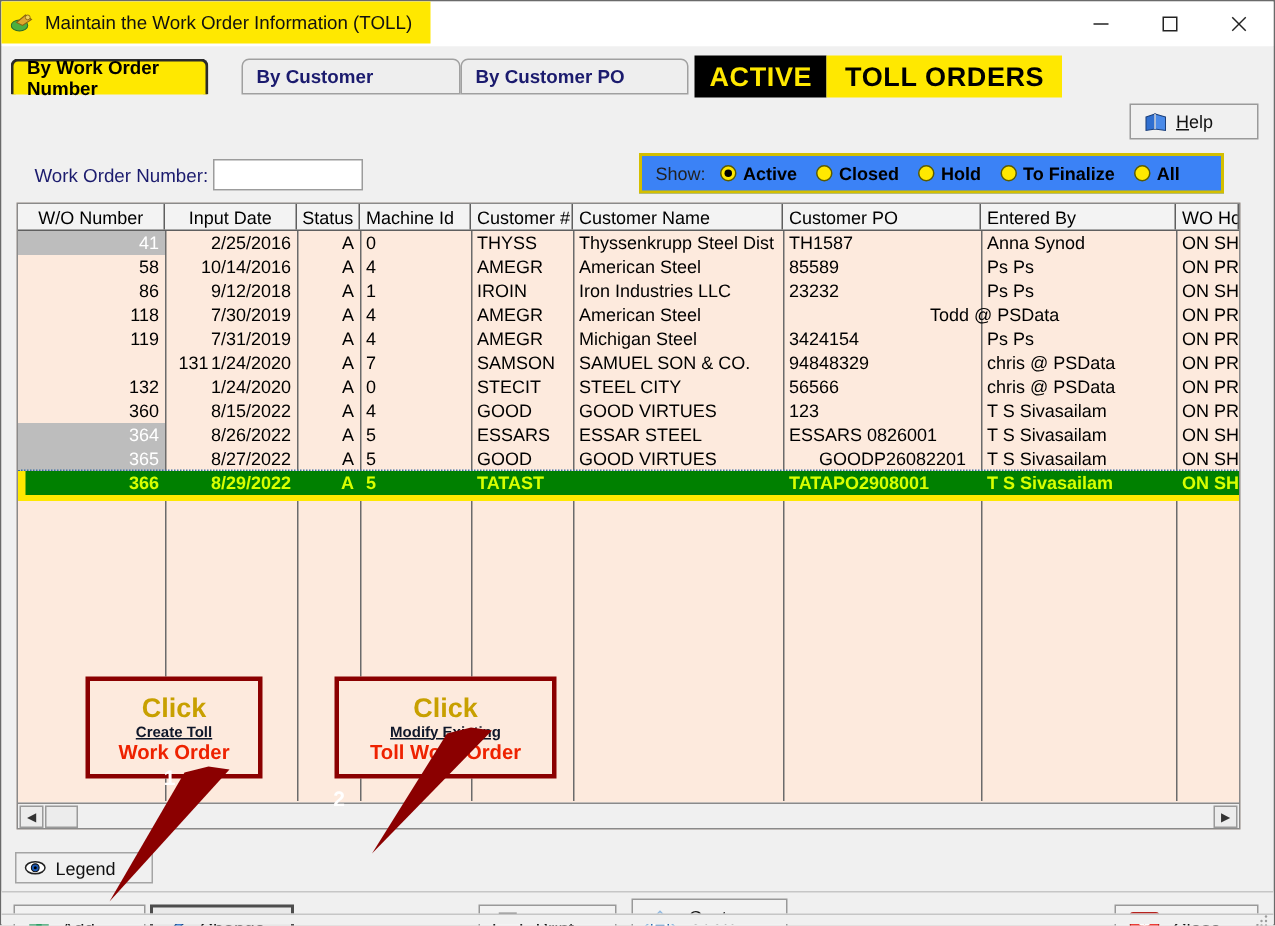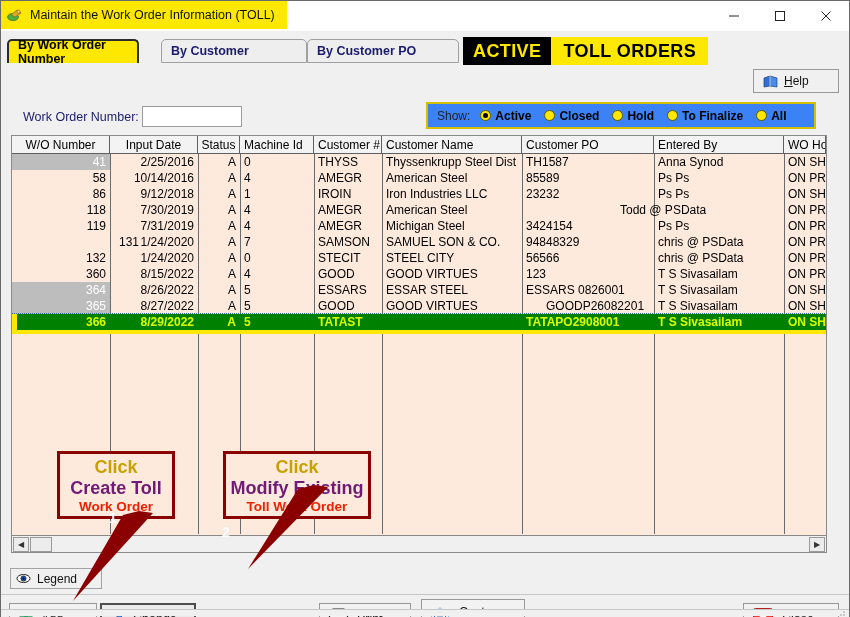--- a/index.html
+++ b/index.html
@@ -175,21 +175,21 @@
   .tbtn.pressed { border: 2px solid #4d4d4d; background: #eaeaea; }
   .tbtn .tlabel { white-space: pre-line; line-height: 1.15; }
 
   
   .callout {
     position: absolute; border: 3px solid #8b0000; background: #fdeadd;
     display: flex; flex-direction: column; align-items: center; justify-content: center;
     z-index: 40;
   }
   .callout .l1 { font-size: 18px; font-weight: bold; color: #c8a000; }
-  .callout .l2 { font-size: 18px; font-weight: bold; color: #701a75; }
+  .callout .l2 { font-size: 10px; font-weight: bold; color: #0f172a; text-decoration: underline; }
   .callout .l3 { font-size: 13.5px; font-weight: bold; color: #ee2200; }
   .badge {
     position: absolute; z-index: 45;
     color: #fff; font-size: 14px; font-weight: bold;
     display: flex; align-items: center; justify-content: center;
   }
   svg.ann { position: absolute; left: 0; top: 0; width: 850px; height: 617px;
             pointer-events: none; z-index: 42; }
 
   

